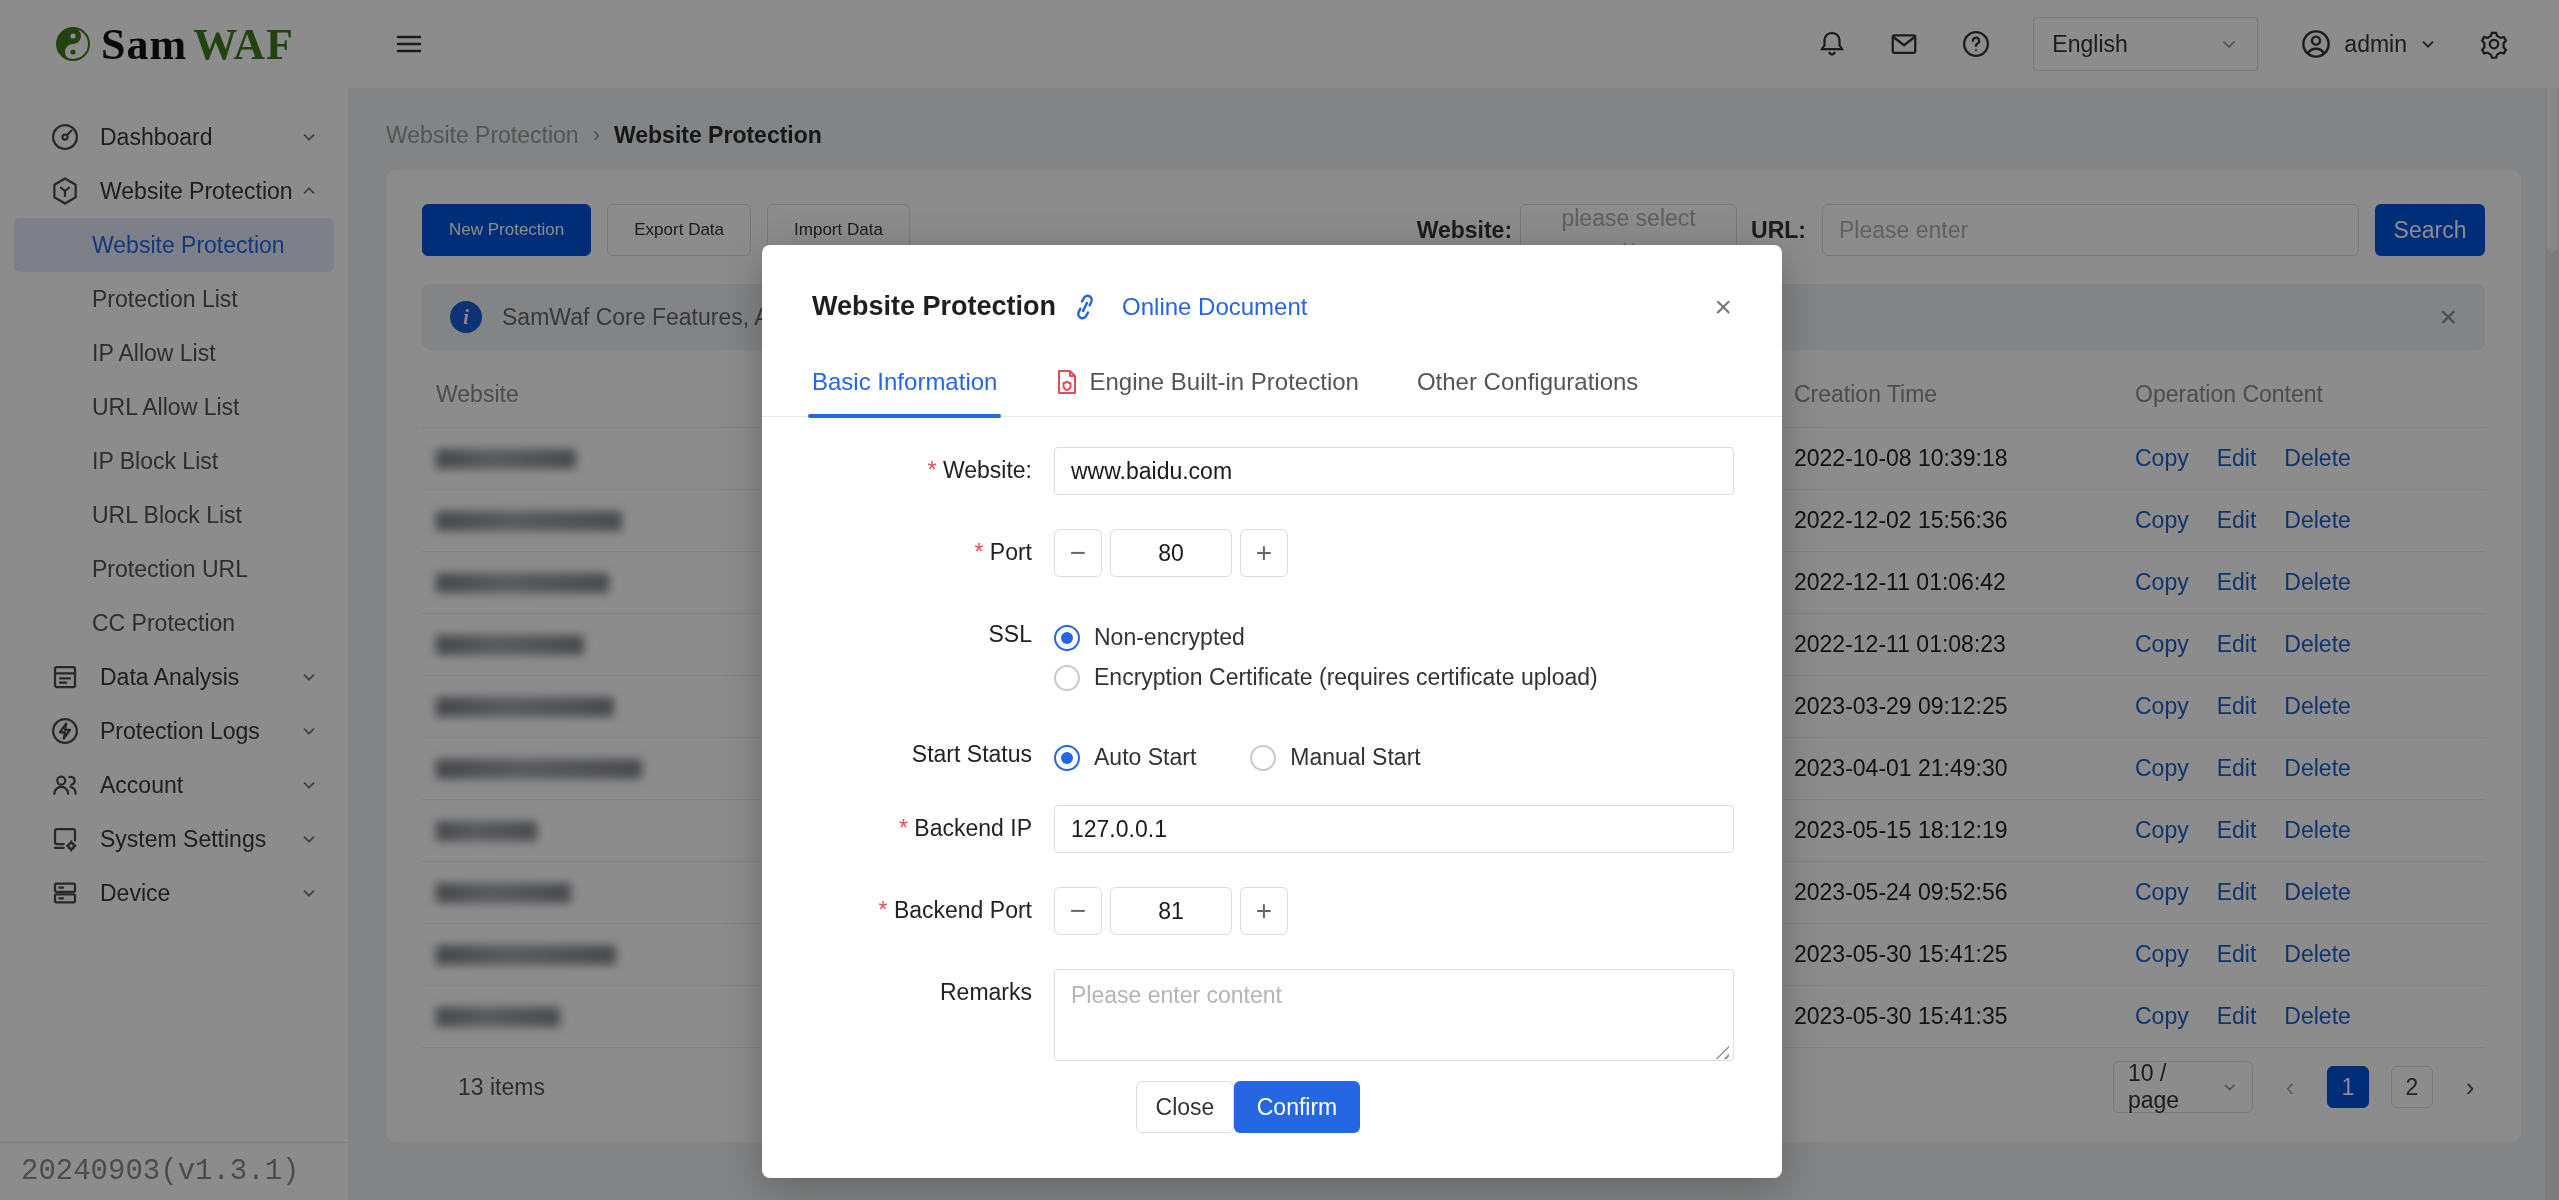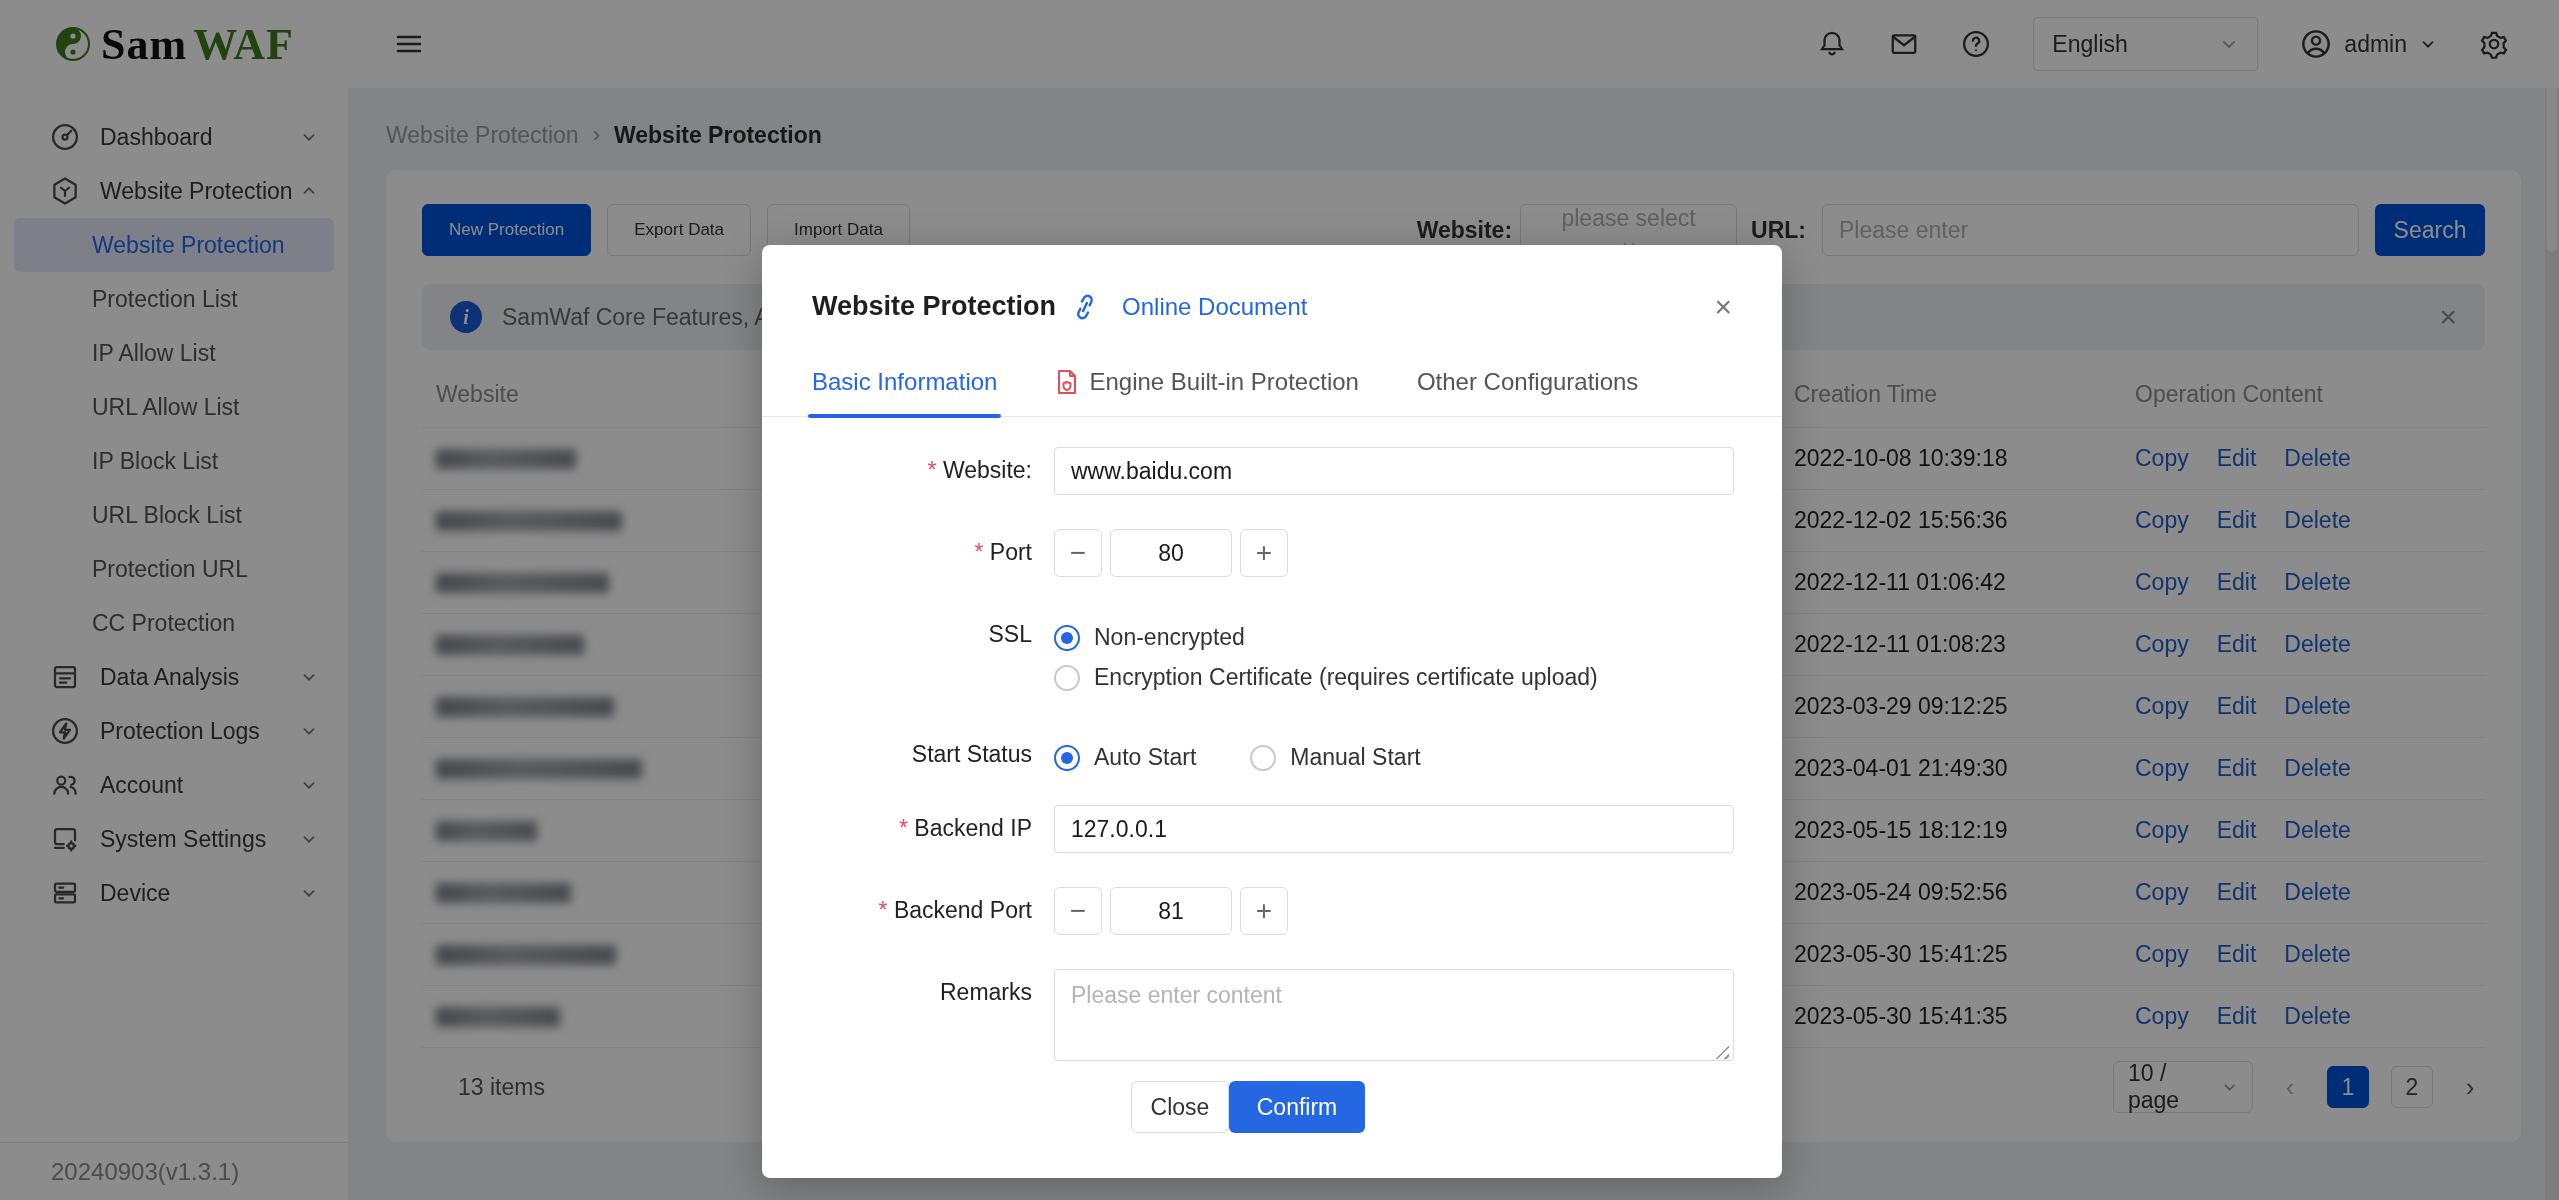--- a/index.html
+++ b/index.html
@@ -33,21 +33,21 @@
 
   
   .sidebar{position:absolute;top:88px;left:0;width:348px;height:1112px;background:#fff;z-index:1;}
   .menu{padding-top:22px;}
   .m-item{height:54px;display:flex;align-items:center;padding:0 30px 0 50px;color:#3a3a3a;cursor:pointer;}
   .m-item .mi-icon{width:32px;margin-right:18px;color:#4a4a4a;flex:none;}
   .m-item .mi-label{flex:1;white-space:nowrap;}
   .m-item .mi-chev{color:#777;flex:none;}
   .sub-item{height:54px;display:flex;align-items:center;padding-left:78px;color:#555;cursor:pointer;margin:0 14px;border-radius:6px;white-space:nowrap;}
   .sub-item.active{background:var(--active-bg);color:var(--primary);}
-  .version{position:absolute;bottom:0;left:0;width:348px;height:58px;border-top:1px solid #e8e8e8;display:flex;align-items:center;padding-left:51px;color:#8b8b8b;font-size:24px;background:#fff;}
+  .version{position:absolute;bottom:0;left:0;width:348px;height:58px;border-top:1px solid #e8e8e8;display:flex;align-items:center;padding-left:21px;color:#8b8b8b;font-size:29px;background:#fff;font-family:Liberation Mono, monospace;}
 
   
   .main{position:absolute;top:88px;left:348px;width:2211px;height:1112px;background:var(--main-bg);padding:30px 38px 0 38px;}
   .breadcrumb{display:flex;align-items:center;gap:14px;font-size:23px;height:34px;}
   .breadcrumb .bc-grey{color:#9a9a9a;cursor:pointer;}
   .breadcrumb .bc-sep{color:#9a9a9a;font-size:22px;}
   .breadcrumb .bc-cur{color:#2b2b2b;font-weight:bold;}
   .card{margin-top:18px;background:#fff;border-radius:10px;height:972px;padding:34px 36px 0 36px;position:relative;}
 
   .toolbar{display:flex;align-items:center;}
@@ -113,21 +113,21 @@
   .radio{width:26px;height:26px;border:2px solid #c9c9c9;border-radius:50%;flex:none;}
   .radio.checked{border-color:var(--primary);}
   .radio.checked::after{content:'';display:block;width:12px;height:12px;margin:5px auto;border-radius:50%;background:var(--primary);}
   .radio-group-h{display:flex;gap:54px;}
   .ta-wrap{position:relative;width:680px;}
   .ta{width:680px;height:92px;border:1px solid var(--border);border-radius:4px;padding:12px 16px;font-size:23px;font-family:inherit;color:#1a1a1a;resize:none;}
   .ta::placeholder{color:#b4b4b4;}
   .ta-grip{position:absolute;right:5px;bottom:8px;width:14px;height:14px;background:repeating-linear-gradient(135deg,transparent 0 4px,#999 4px 6px);clip-path:polygon(100% 0,100% 100%,0 100%);}
   .modal-foot{display:flex;justify-content:center;gap:0;padding-right:48px;margin-top:14px;}
   .btn-close{width:98px;height:52px;border:1px solid var(--border);border-radius:6px;background:#fff;color:#333;font-size:23px;cursor:pointer;font-family:inherit;}
-  .btn-confirm{width:136px;height:52px;border:none;border-radius:6px;background:var(--primary);color:#fff;font-size:23px;cursor:pointer;font-family:inherit;}
+  .btn-confirm{width:126px;height:52px;border:none;border-radius:6px;background:var(--primary);color:#fff;font-size:23px;cursor:pointer;font-family:inherit;}
 </style>
 </head>
 <body>
 
 <div>
 
   <header class="hdr">
     <div class="logo">
       <span>
         <svg width="36" height="36" viewBox="0 0 36 36">

